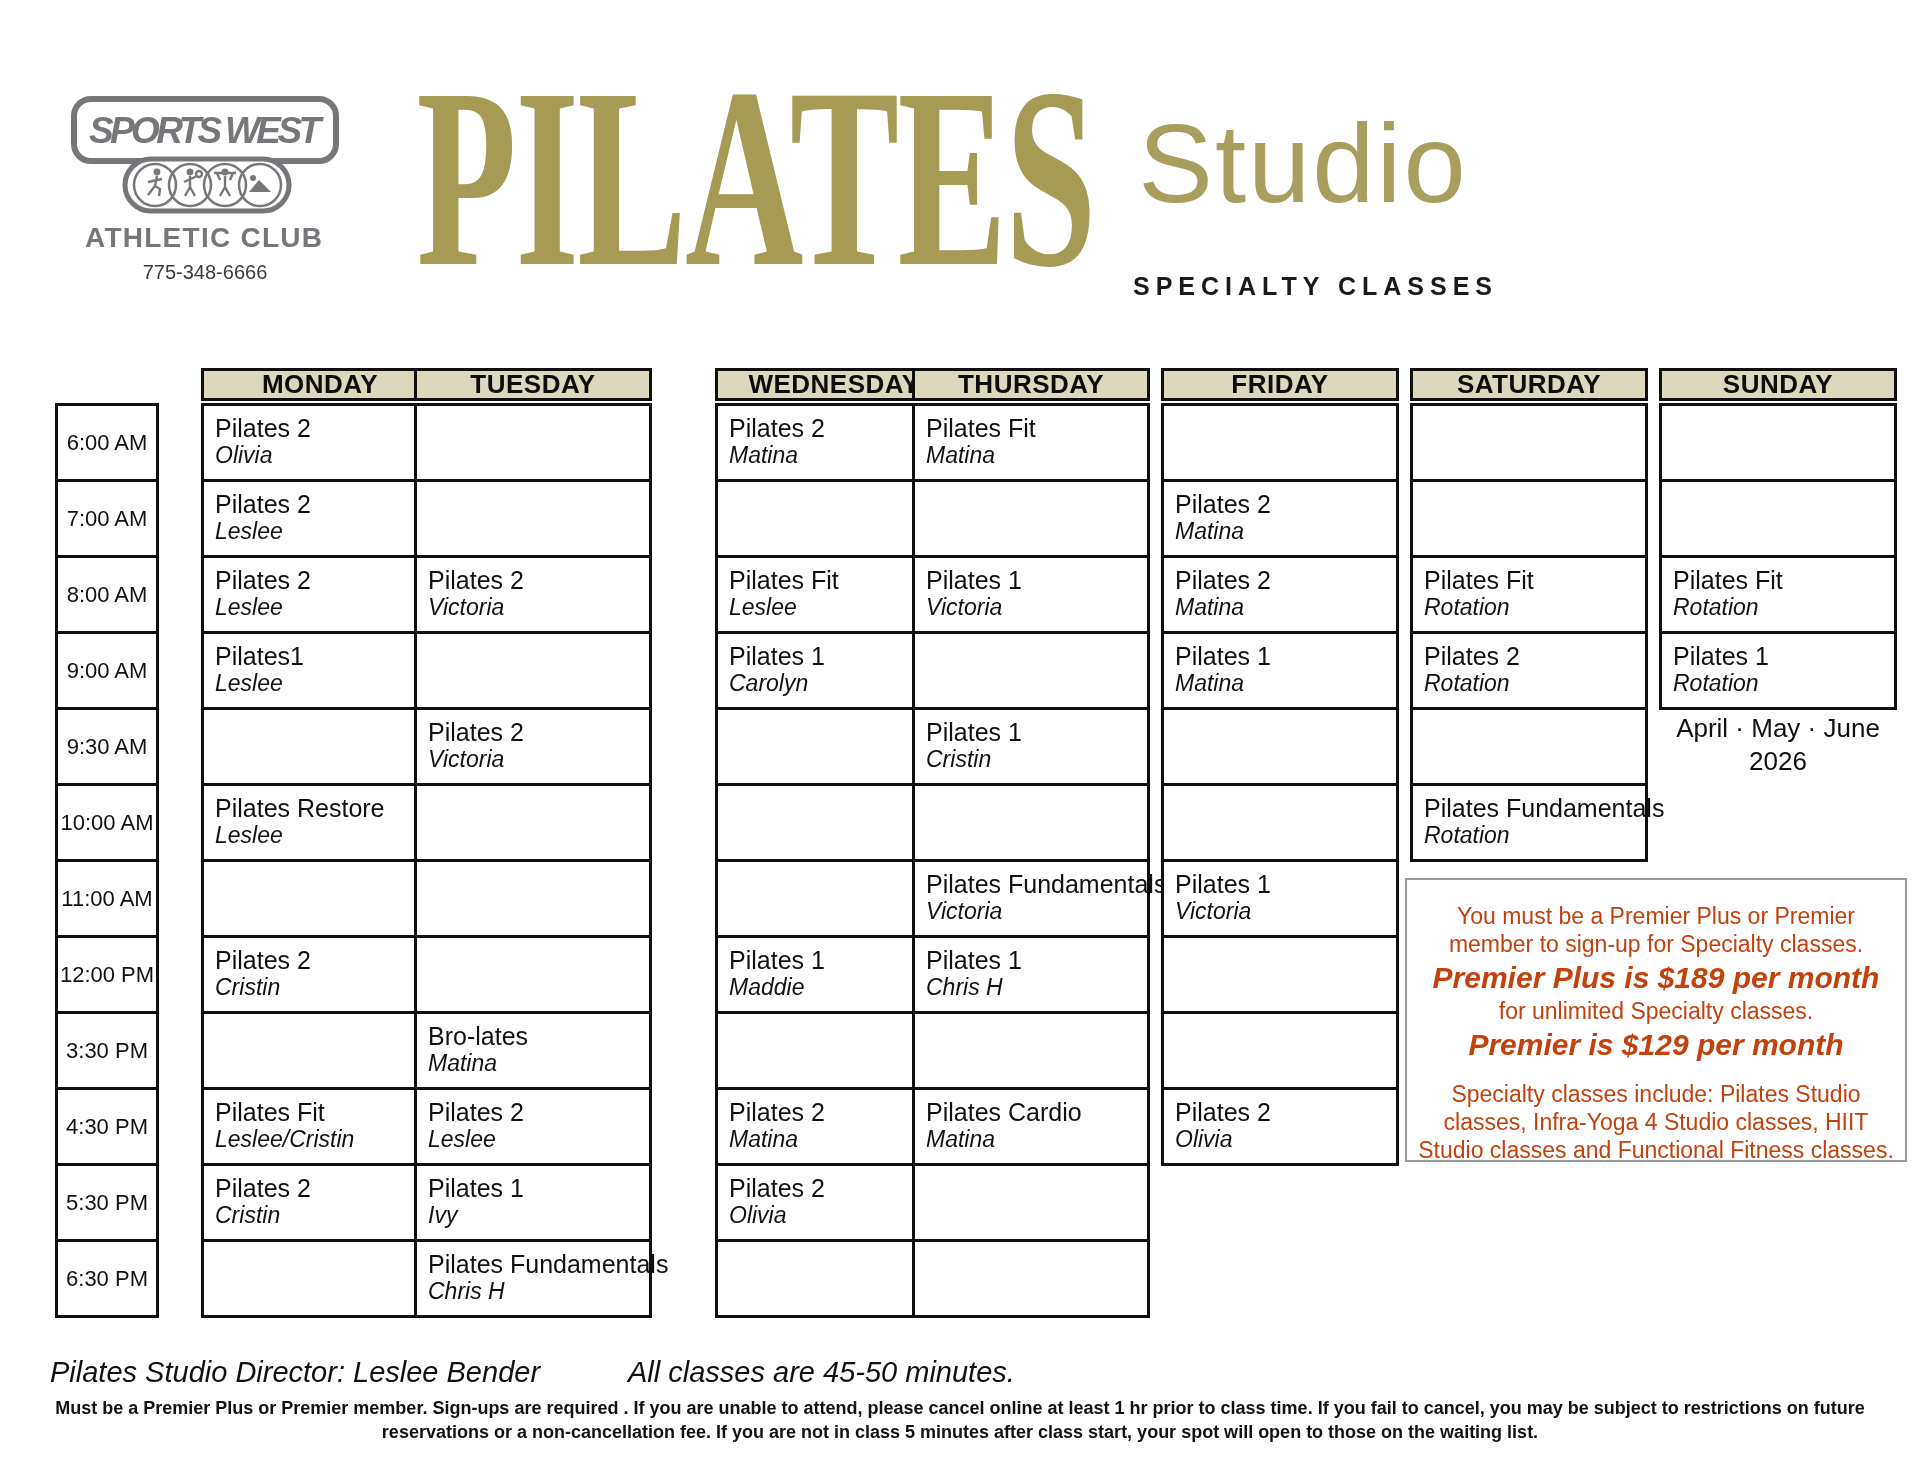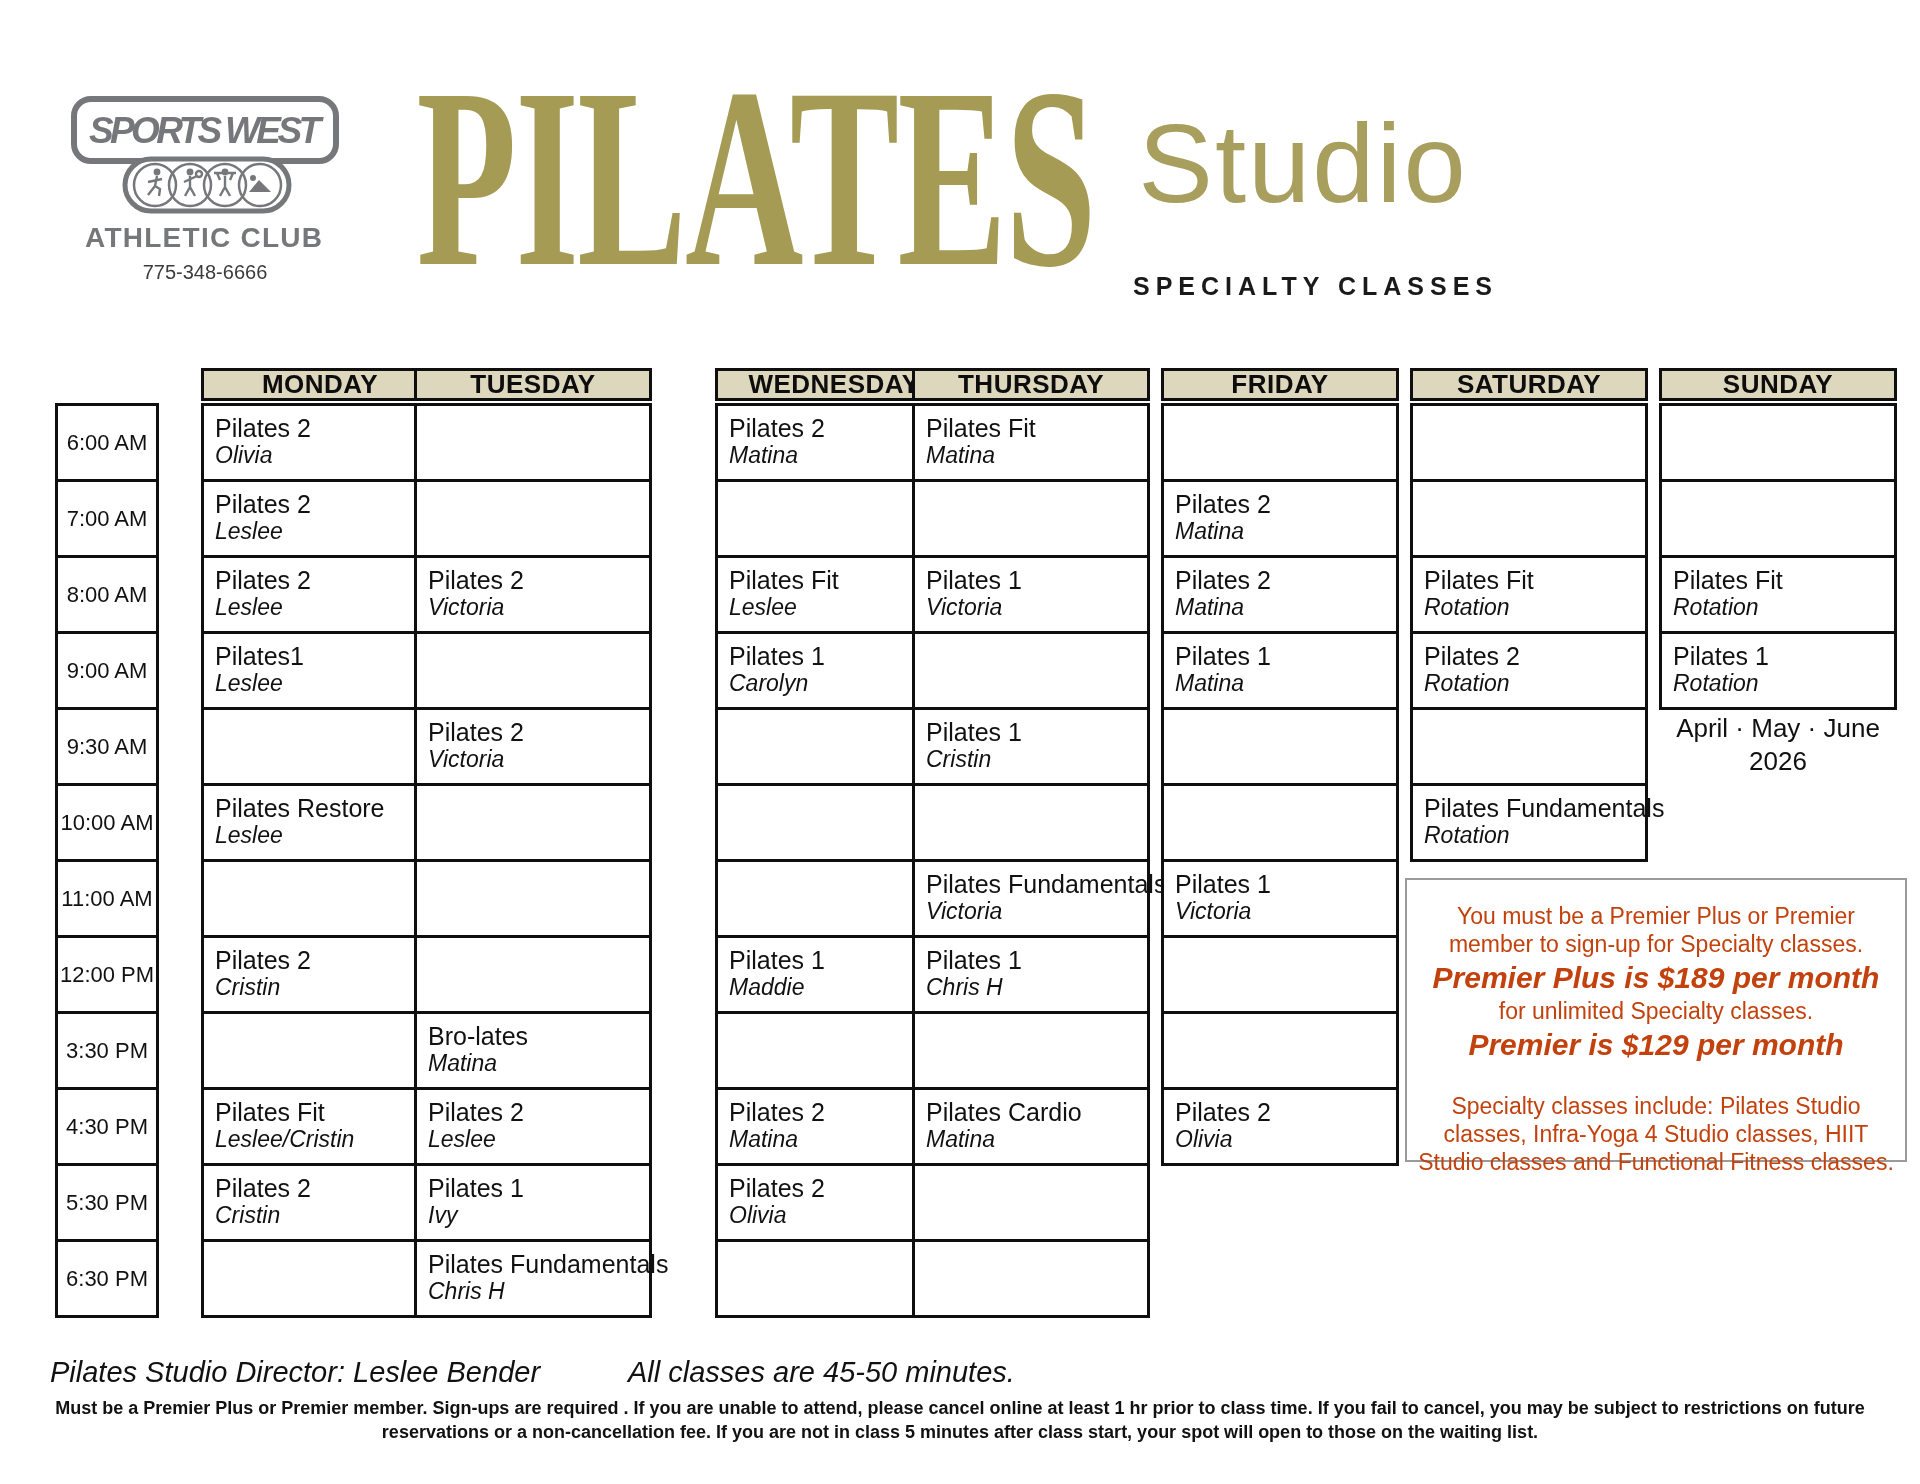--- a/index.html
+++ b/index.html
@@ -55,21 +55,21 @@
   }
 
   
   .info-box {
     position:absolute; left:1405px; top:878px; width:502px; height:284px;
     box-sizing:border-box; border:2px solid #9a9a9a; background:#fff;
     padding:22px 10px 0; text-align:center;
   }
   .info-line { font-size:23px; line-height:1.22; color:#c2410c; }
   .info-em  { font-size:30px; font-weight:bold; font-style:italic; line-height:1.3; }
-  .info-gap { margin-top:28px; }
+  .info-gap { margin-top:16px; }
 
   
   .director-line {
     position:absolute; left:50px; top:1356px; font-size:29px; font-style:italic; color:#111;
   }
   .duration-line {
     position:absolute; left:628px; top:1356px; font-size:29px; font-style:italic; color:#111;
   }
   .fine-print-1, .fine-print-2 {
     position:absolute; left:0; width:1920px; text-align:center;

